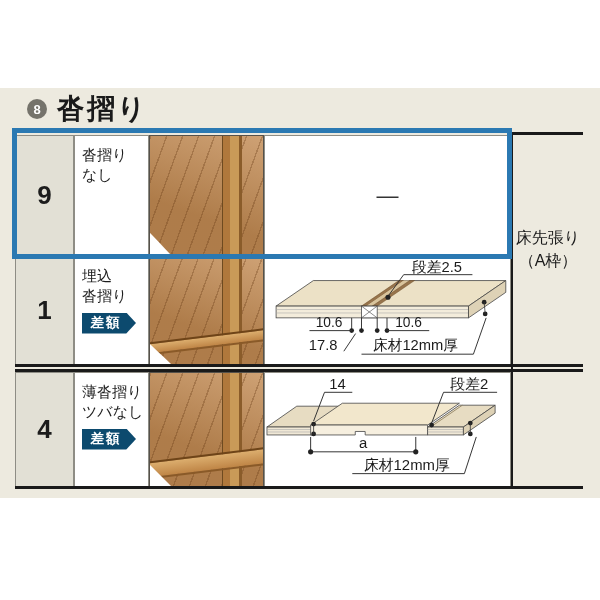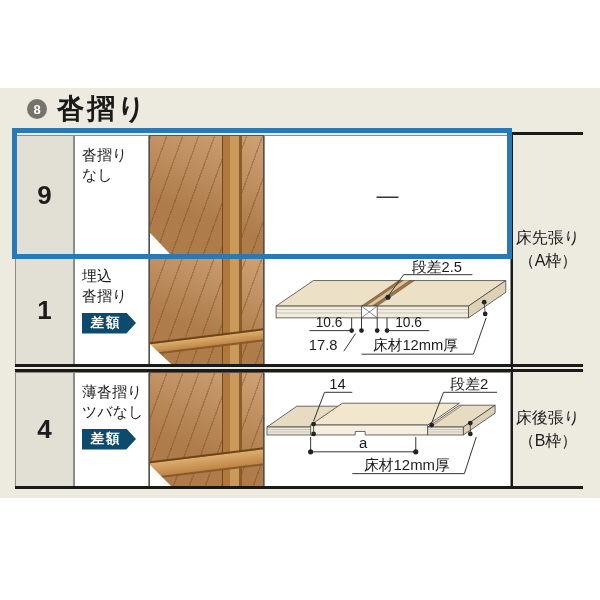--- a/index.html
+++ b/index.html
@@ -230,19 +230,15 @@
   </div>
 
   <div class="hline bottom-line"></div>
   <div class="hline topright-line"></div>
   <div class="hline rightcol-divider"></div>
 
   <div class="right-cell right-a">
     <div>床先張り</div>
     <div>（A枠）</div>
   </div>
-  <div class="right-cell right-b">
-    <div>床後張り</div>
-    <div>（B枠）</div>
-  </div>
 
   <div class="sel-box"></div>
 </div>
 
 </body></html>

